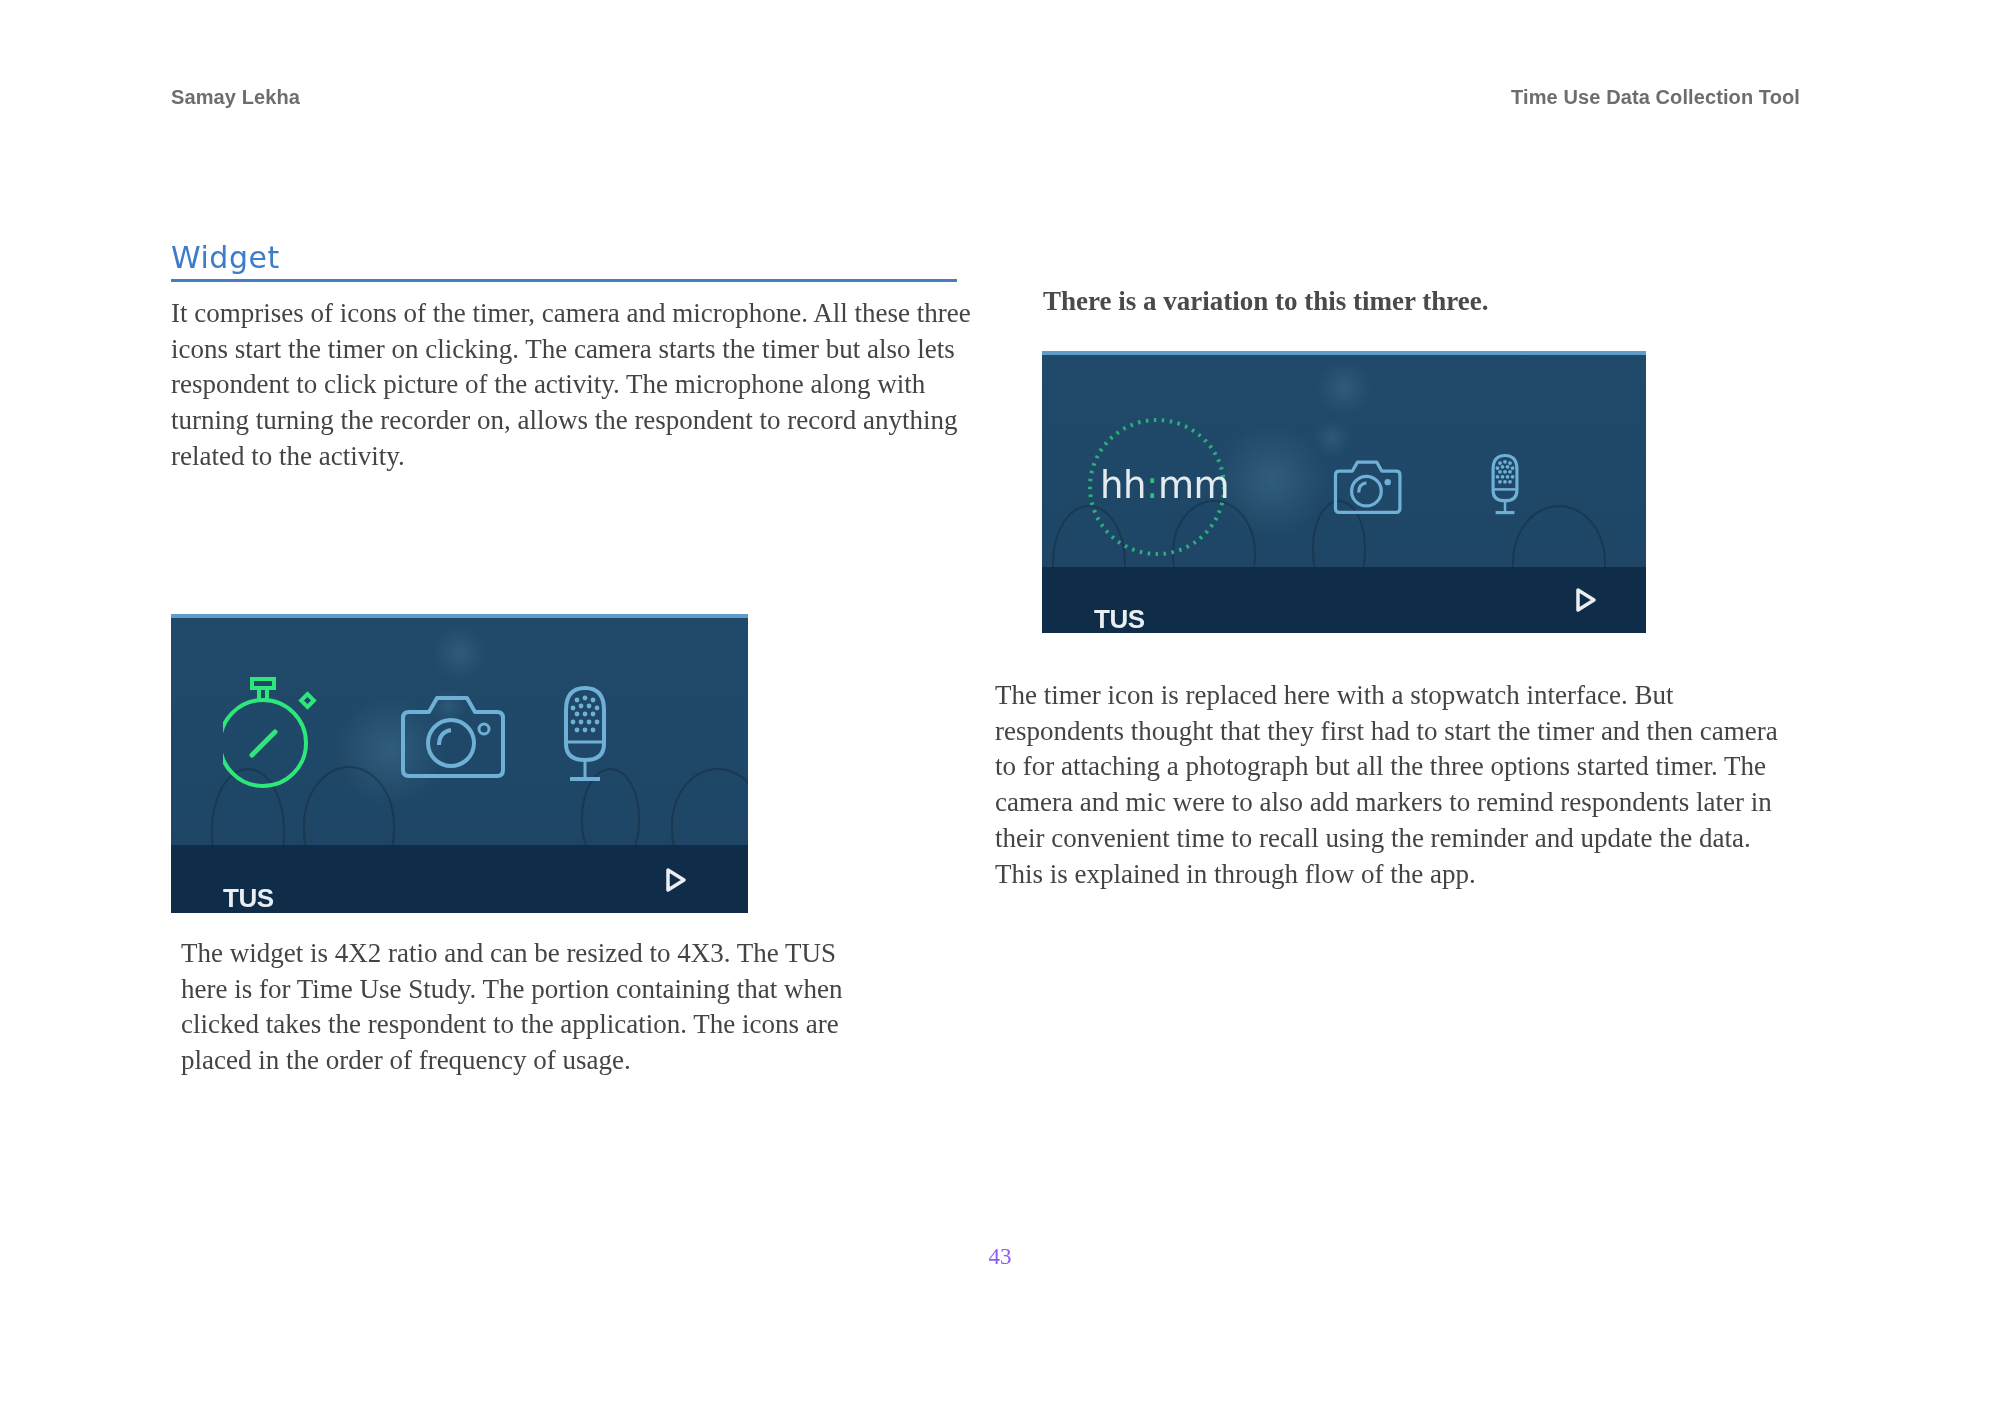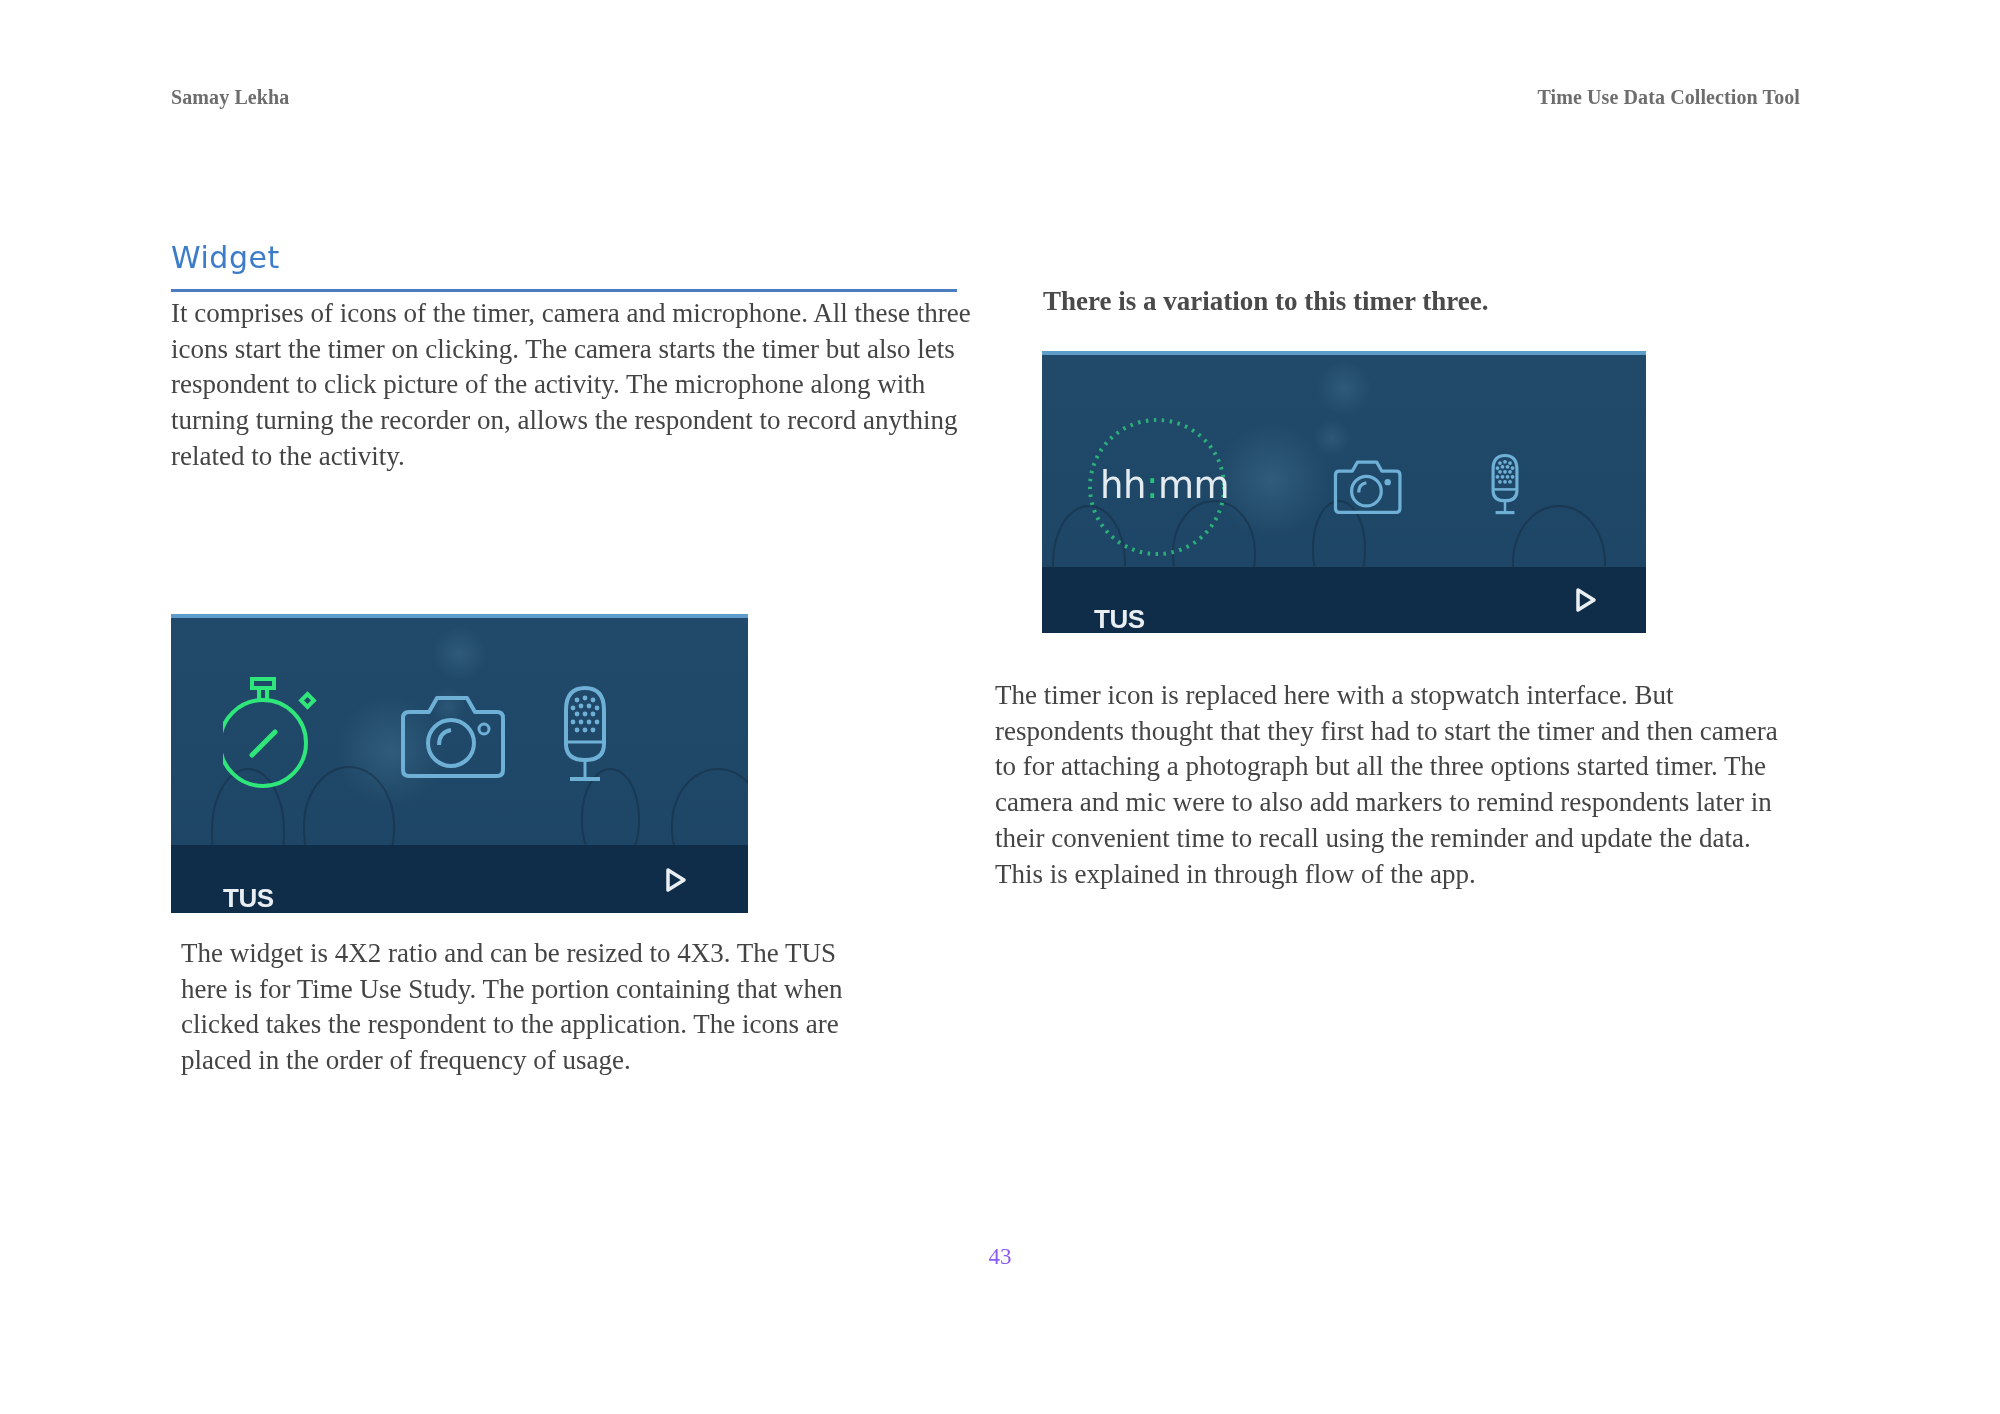--- a/index.html
+++ b/index.html
@@ -1,20 +1,20 @@
 <!DOCTYPE html>
 <html><head>
   <meta charset="utf-8">
   <style>
     html, body { margin: 0; padding: 0; background: #ffffff; }
     body { width: 2000px; height: 1414px; position: relative; overflow: hidden; }
-    .running-header { position: absolute; top: 86px; font-family: Liberation Serif, serif; font-size: 20px; font-weight: bold; color: #6d6d6d; letter-spacing: 0.1px; }
+    .running-header { position: absolute; top: 86px; font-family: Liberation Sans, sans-serif; font-size: 20px; font-weight: bold; color: #6d6d6d; letter-spacing: 0.1px; }
     .rh-left { left: 171px; }
     .rh-right { right: 200px; }
-    .section-title { position: absolute; left: 171px; top: 214px; width: 786px; font-family: "DejaVu Sans", sans-serif; font-size: 30px; font-weight: normal; color: #3d7cc9; letter-spacing: 0.5px; padding-bottom: 12px; border-bottom: 3px solid #4a7cc0; line-height: 38px; }
+    .section-title { position: absolute; left: 171px; top: 214px; width: 786px; font-family: "DejaVu Sans", sans-serif; font-size: 30px; font-weight: normal; color: #3d7cc9; letter-spacing: 0.5px; padding-bottom: 2px; border-bottom: 3px solid #4a7cc0; line-height: 38px; }
     .body-text { position: absolute; font-family: "Liberation Serif", serif; font-size: 27px; line-height: 35.7px; color: #444444; margin: 0; }
     .para-left { left: 171px; top: 296px; width: 800px; }
     .para-left p { margin: 0; }
     .caption-left { left: 181px; top: 936px; width: 700px; }
     .right-heading { position: absolute; left: 1043px; top: 286px; font-family: "Liberation Serif", serif; font-size: 27px; font-weight: bold; color: #4a4a4a; margin: 0; }
     .para-right { left: 995px; top: 678px; width: 800px; }
     .page-number { position: absolute; left: 0; right: 0; top: 1244px; text-align: center; font-family: "Liberation Serif", serif; font-size: 23px; color: #8b5cf6; }
 
     .widget { position: absolute; background: #1f4766; overflow: hidden; border-top: 4px solid #5e9ccb; box-sizing: border-box; }
     .widget::before { content: ""; position: absolute; inset: 0; background:

